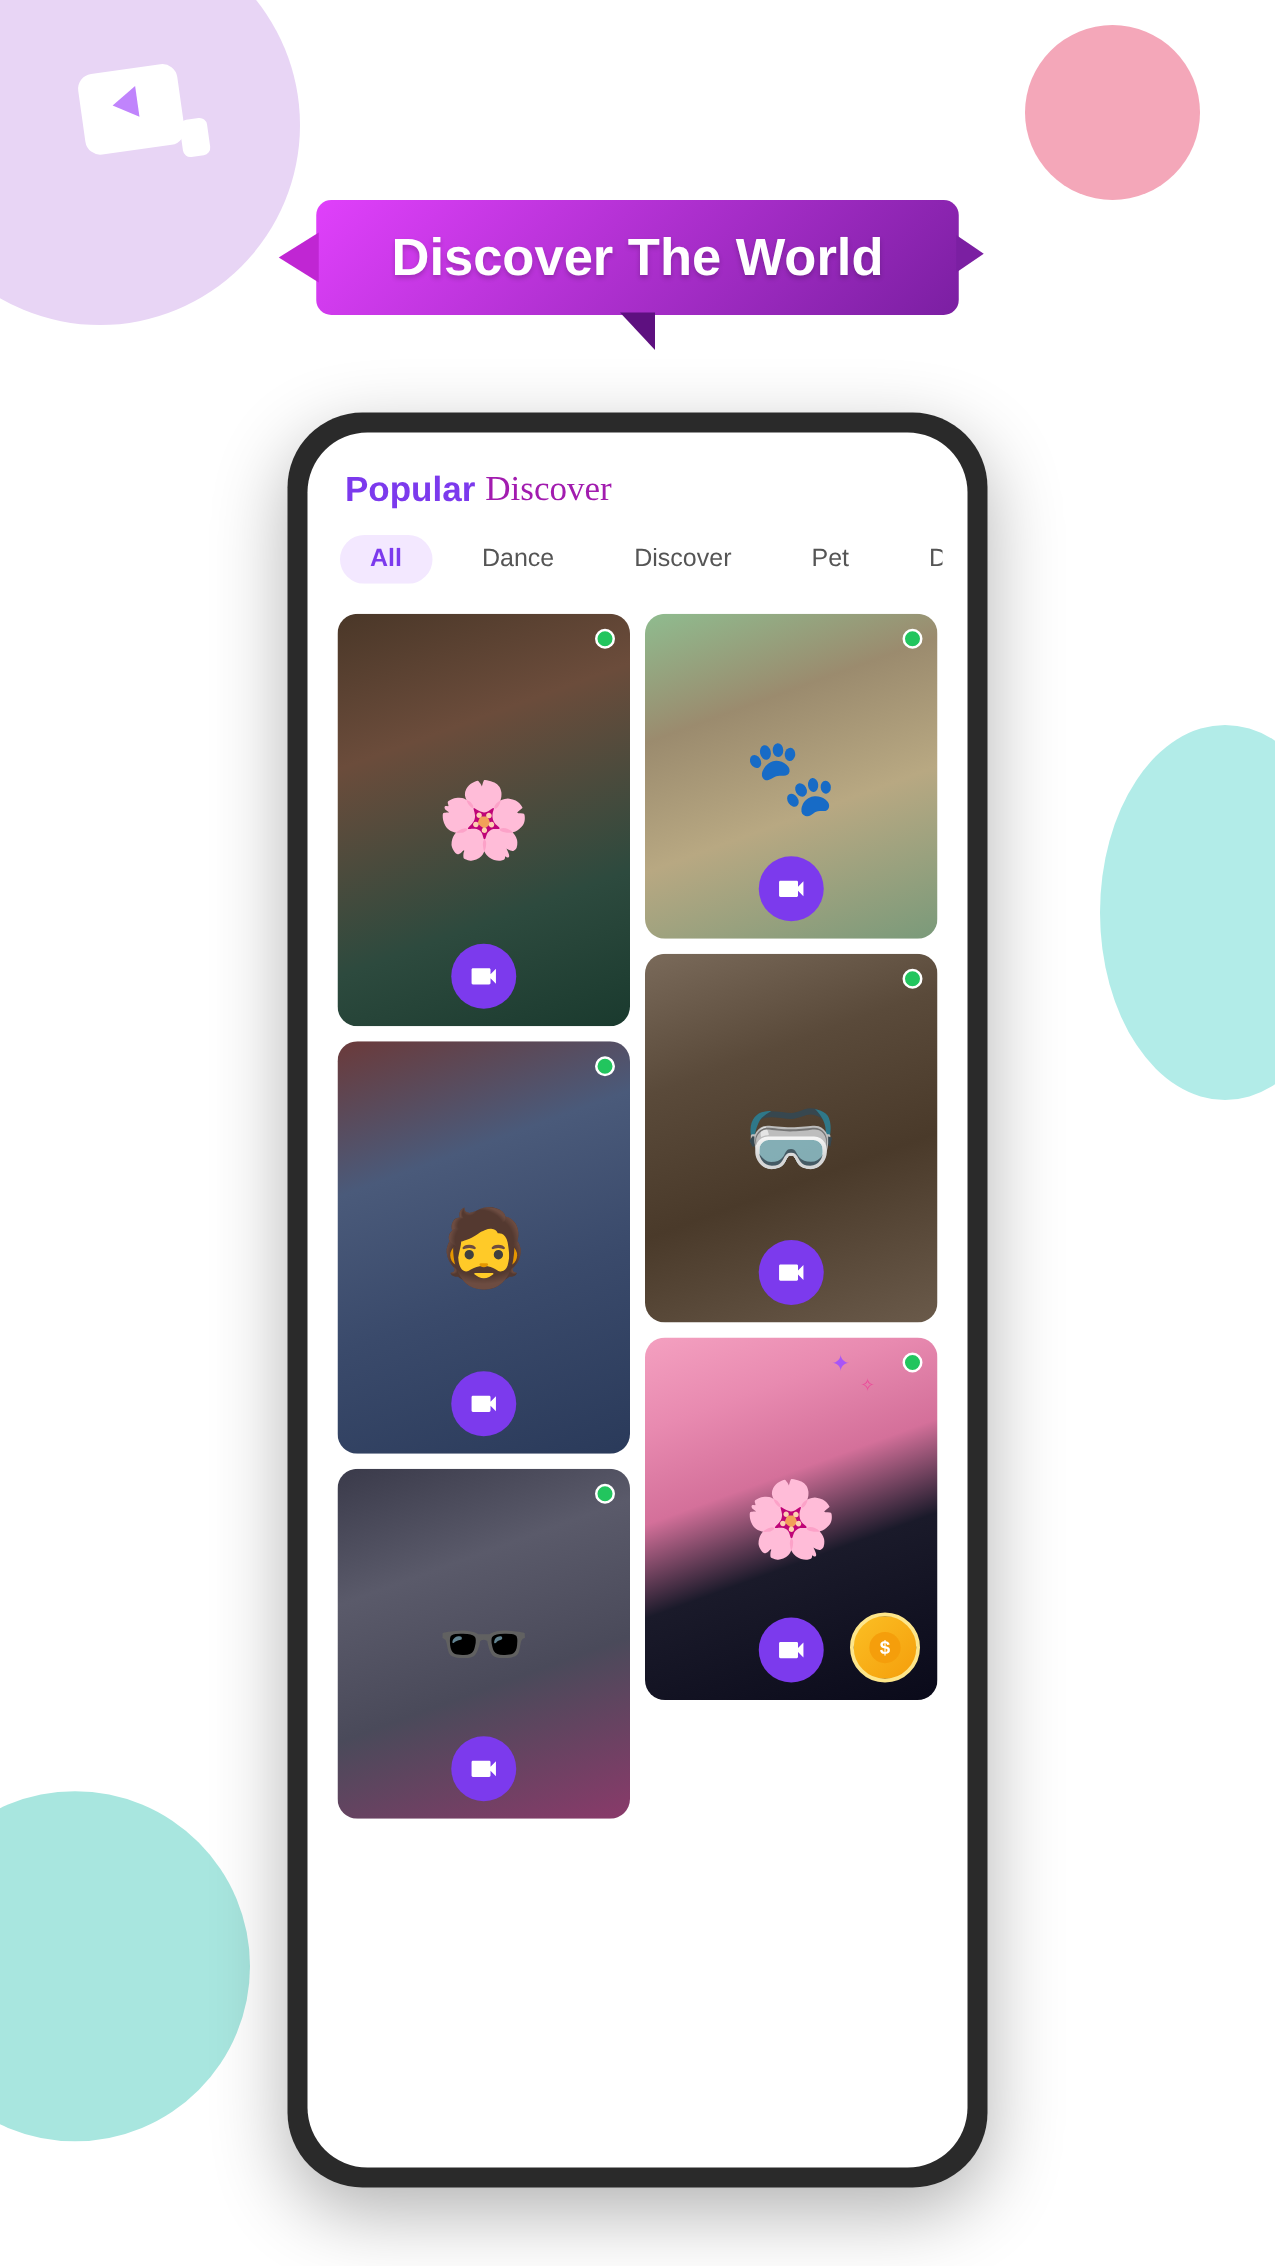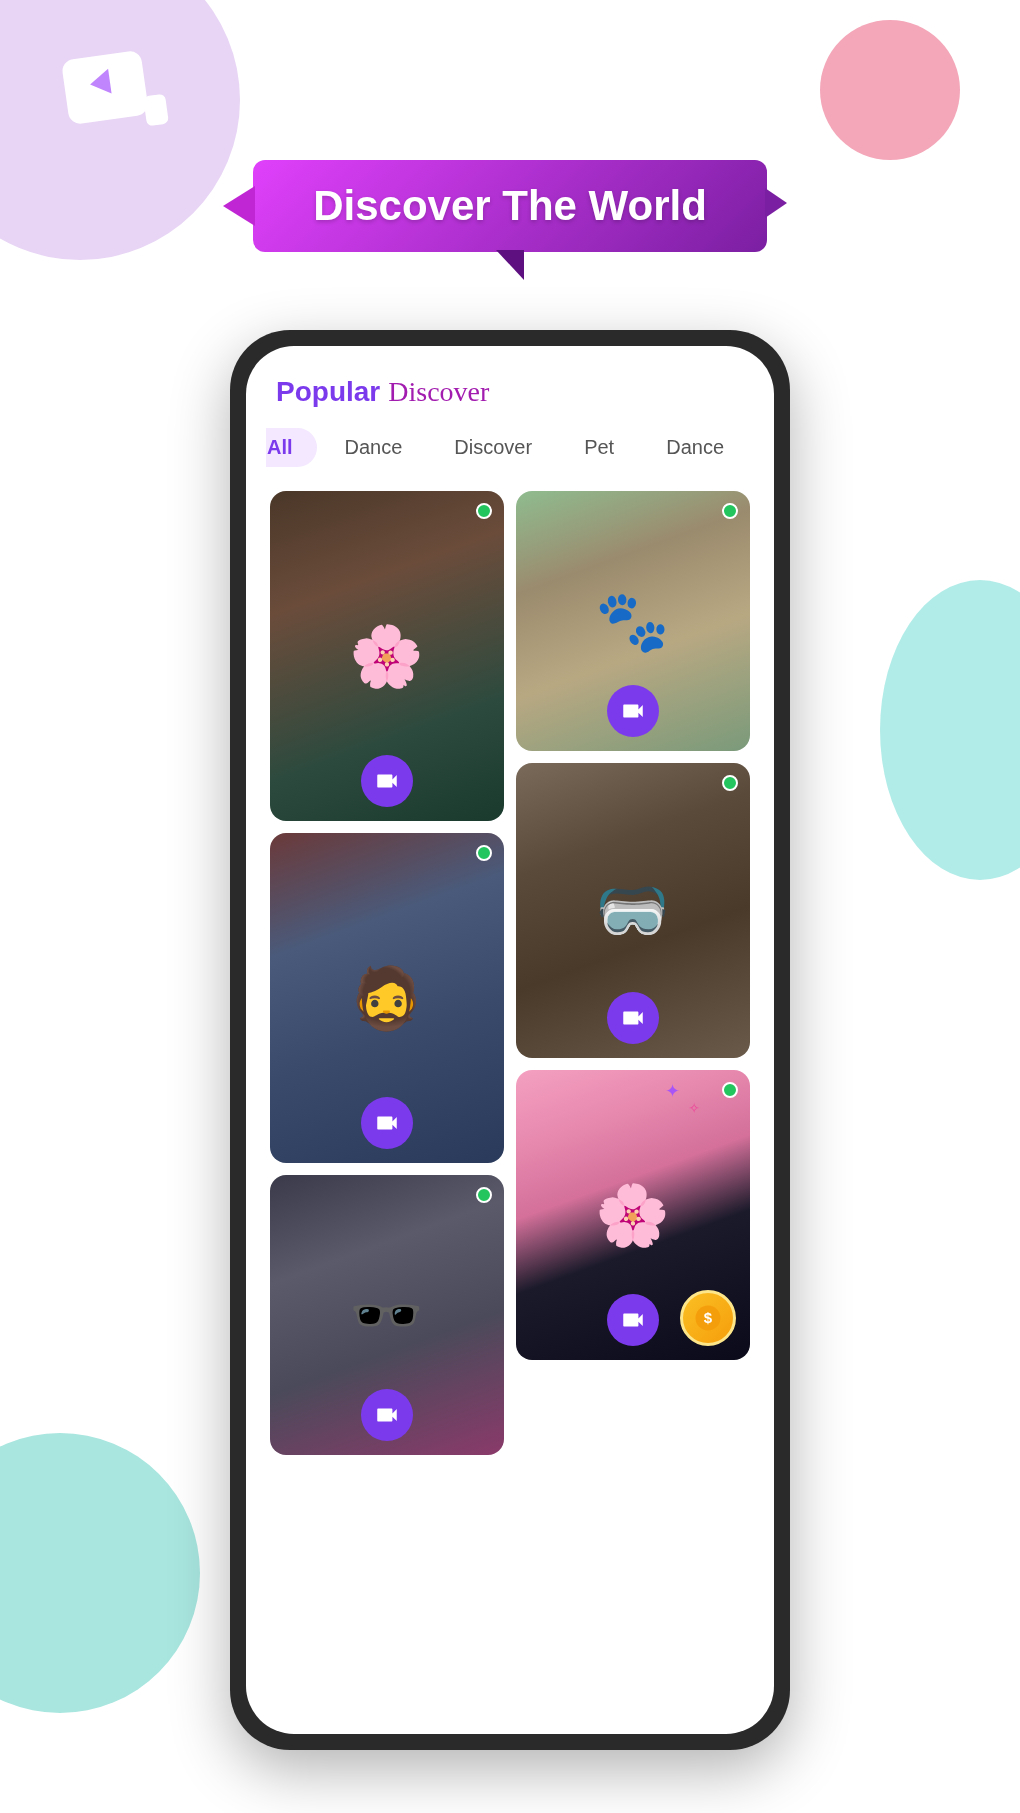--- a/index.html
+++ b/index.html
@@ -176,25 +176,24 @@
     .tab-discover {
       font-size: 28px;
       font-weight: 400;
       color: #a21caf;
       font-family: Liberation Serif, serif;
     }
 
     
     .filters {
       display: flex;
-      gap: 4px;
+      gap: 16px;
       margin-bottom: 24px;
       padding: 0 6px;
       overflow: hidden;
-      justify-content: flex-end;
     }
     .pill {
       padding: 8px 24px;
       border-radius: 30px;
       font-size: 20px;
       white-space: nowrap;
     }
     .pill-active {
       background: #f3e8ff;
       color: #7c3aed;

